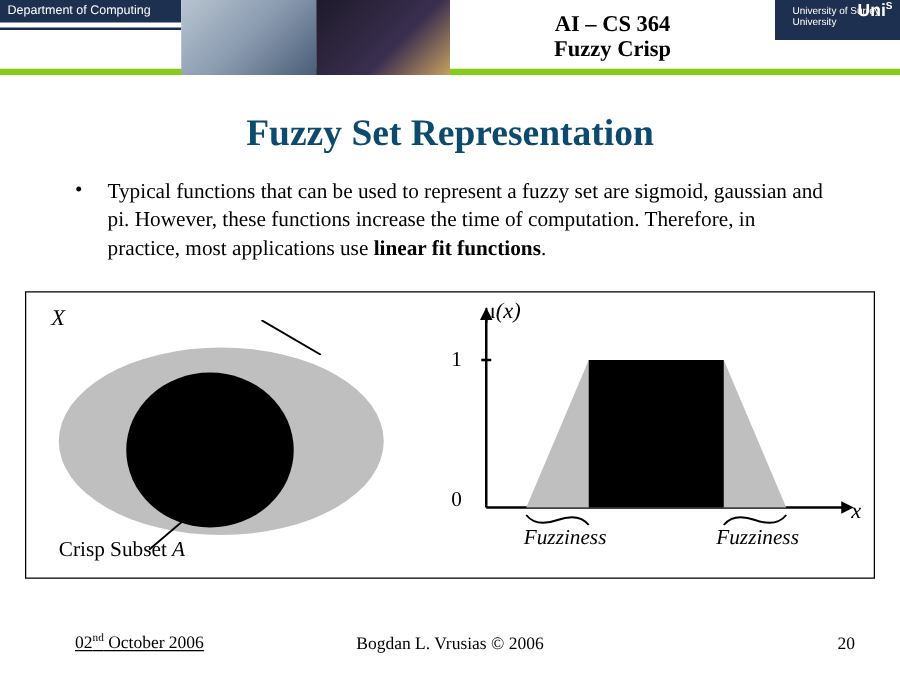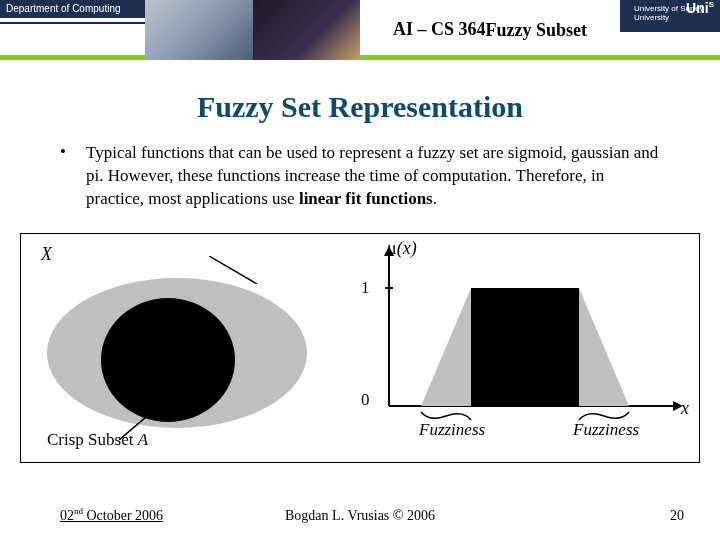--- a/index.html
+++ b/index.html
@@ -5,21 +5,21 @@
   * { box-sizing: border-box; margin: 0; padding: 0; }
   html, body { width: 720px; height: 540px; font-family: "Times New Roman", Times, serif; background: #fff; color: #000; }
   .slide { width: 720px; height: 540px; position: relative; }
 
   
   .header { position: relative; height: 60px; border-bottom: 5px solid #84cc16; }
   .header-dept { position: absolute; left: 0; top: 0; width: 145px; height: 18px; background: #1e3050; color: #fff; font-size: 10px; font-family: Arial, sans-serif; padding: 3px 6px 0 6px; }
   .header-photos { position: absolute; left: 145px; top: 0; width: 215px; height: 60px; display: flex; }
   .photo-a { flex: 1; background: linear-gradient(135deg,#b8c4d0 0%,#8a9bb0 50%,#4b5d78 100%); }
   .photo-b { flex: 1; background: linear-gradient(135deg,#1e1a2a 0%,#3a2f50 60%,#c8a060 100%); }
-  .header-title-wrap { position: absolute; left: 360px; top: 0; right: 100px; height: 60px; display: flex; flex-direction: row; align-items: center; justify-content: center; }
+  .header-title-wrap { position: absolute; left: 360px; top: 0; right: 100px; height: 60px; display: flex; flex-direction: column; align-items: center; justify-content: center; }
   .header-title { font-size: 18px; font-weight: bold; text-align: center; line-height: 1.1; }
   .header-subtitle { font-size: 18px; font-weight: bold; text-align: center; }
   .header-uni { position: absolute; right: 0; top: 0; width: 100px; height: 32px; background: #1e3050; color: #fff; font-size: 8px; font-family: Arial, sans-serif; padding: 2px 14px; text-align: left; }
   .header-uni-s { position: absolute; right: 6px; top: 0; font-size: 14px; font-weight: bold; font-family: Arial, sans-serif; color: #fff; }
   .header-uni-s sup { font-size: 8px; }
   .header-rule { position: absolute; left: 0; top: 22px; width: 145px; height: 2px; background: #1a2a5a; }
 
   
   .main-title { margin: 30px 0 18px 0; text-align: center; font-size: 30px; font-weight: bold; color: #0c4a6e; }
 
@@ -72,21 +72,21 @@
 
   <div class="header">
     <div class="header-dept">Department of Computing</div>
     <div class="header-rule"></div>
     <div class="header-photos">
       <div class="photo-a"></div>
       <div class="photo-b"></div>
     </div>
     <div class="header-title-wrap">
       <div class="header-title">AI – CS 364</div>
-      <div class="header-subtitle">Fuzzy Subset</div>
+      <div class="header-subtitle">Fuzzy Crisp</div>
     </div>
     <div class="header-uni">
       <span class="header-uni-s">Uni<sup>S</sup></span>
       <div style="margin-top:2px">University of Surrey</div>
       <div>University</div>
     </div>
   </div>
 
   <div class="main-title">Fuzzy Set Representation</div>
 

